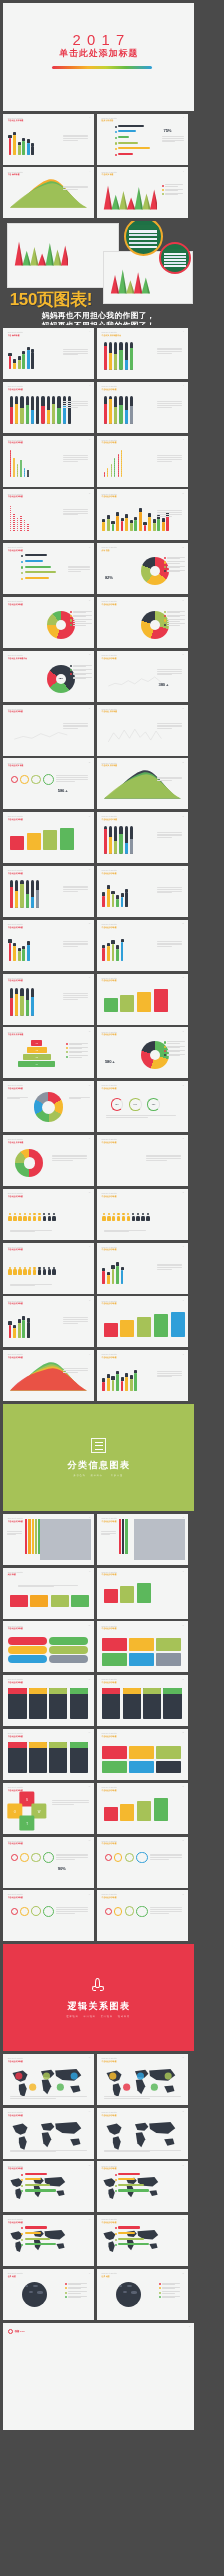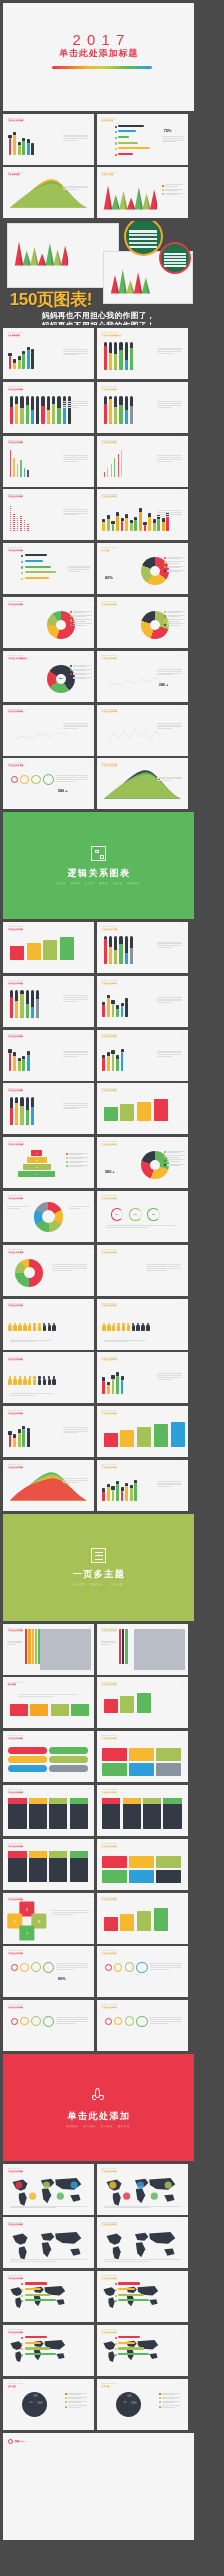--- a/index.html
+++ b/index.html
@@ -994,30 +994,20 @@
             <path d="M10 58 C 30 40, 45 30, 65 24 S 100 49, 120 58 L120 58 L10 58 Z" fill="#a6c257" opacity="0.85"></path>
           </svg>
           <div class="txtblk" style="left:60px;top:18.3px;width:25px;">
             <div class="txtline" style="width:25px;margin-bottom:1.1px;"></div>
             <div class="txtline" style="width:25px;margin-bottom:1.1px;"></div>
             <div class="txtline" style="width:15px;margin-bottom:1.1px;"></div>
           </div>
         </div>
       </div>
       <div class="row">
-        <div class="divider" style="background:#5cb85c;">
-          <div class="dicon">
-            <div style="position:absolute;left:2.8px;top:2.1px;width:4.2px;height:3.5px;border:0.8px solid #fff;"></div>
-            <div style="position:absolute;left:7.7px;top:7.7px;width:4.2px;height:3.5px;border:0.8px solid #fff;"></div>
-          </div>
-          <div class="dttl">逻辑关系图表</div>
-          <div class="dsub">流程图 · 循环图 · 层次图 · 棱锥图 · 矩阵图 · 关系图表</div>
-        </div>
-      </div>
-      <div class="row">
         <div class="slide half">
           <div class="hdr"><span class="tiny">Click here to add title</span><span class="t-red">单击此处添加标题</span></div>
           <div class="pg">24</div>
           <div style="position:absolute;left:7px;top:15.5px;display:flex;gap:2.8px;align-items:flex-end;">
             <div style="width:14px;height:14px;background:#e8384a;border-radius:0.7px;"></div>
             <div style="width:14px;height:17px;background:#f5b82e;border-radius:0.7px;"></div>
             <div style="width:14px;height:19.7px;background:#a6c257;border-radius:0.7px;"></div>
             <div style="width:14px;height:22.5px;background:#5cb85c;border-radius:0.7px;"></div>
           </div>
         </div>
@@ -1655,21 +1645,21 @@
           </div>
         </div>
       </div>
       <div class="row">
         <div class="divider" style="background:#a6c257;">
           <div class="dicon">
             <div style="position:absolute;left:2.8px;top:2.8px;width:8.4px;height:1px;background:#fff;"></div>
             <div style="position:absolute;left:2.8px;top:6.3px;width:8.4px;height:1px;background:#fff;"></div>
             <div style="position:absolute;left:2.8px;top:9.8px;width:8.4px;height:1px;background:#fff;"></div>
           </div>
-          <div class="dttl">一页多主题</div>
+          <div class="dttl">分类信息图表</div>
           <div class="dsub">多彩色块 · 扁平图标 · 一页多主题</div>
         </div>
       </div>
       <div class="row">
         <div class="slide half">
           <div class="hdr"><span class="tiny">Click here to add title</span><span class="t-red">单击此处添加标题</span></div>
           <div class="pg">46</div>
           <div style="position:absolute;left:37px;top:5.6px;width:51px;height:41px;background:#b9bec6;"></div>
           <div style="position:absolute;left:22.5px;top:5.6px;display:flex;gap:1.1px;">
             <div style="width:2.1px;height:35px;background:#e8384a;"></div>
@@ -1917,21 +1907,21 @@
           </div>
         </div>
       </div>
       <div class="row">
         <div class="divider" style="background:#e8384a;">
           <div class="dicon" style="border:none;width:17px;height:17px;position:relative;">
             <div style="position:absolute;left:5.6px;top:0.7px;width:4.9px;height:10.5px;border:1px solid #fff;border-radius:50% 50% 30% 30%;"></div>
             <div style="position:absolute;left:2.1px;top:8.4px;width:4.2px;height:4.9px;border:1px solid #fff;border-right:none;border-radius:50% 0 0 50%;"></div>
             <div style="position:absolute;left:9.8px;top:8.4px;width:4.2px;height:4.9px;border:1px solid #fff;border-left:none;border-radius:0 50% 50% 0;"></div>
           </div>
-          <div class="dttl">单击此处添加</div>
+          <div class="dttl">逻辑关系图表</div>
           <div class="dsub">世界地图 · 中国地图 · 美国地图 · 地球图表</div>
         </div>
       </div>
       <div class="row">
         <div class="slide half">
           <div class="hdr"><span class="tiny">Click here to add title</span><span class="t-red">单击此处添加标题</span></div>
           <div class="pg">62</div>
           <svg viewBox="0 0 200 100" style="position:absolute;left:4.2px;top:9.8px;width:79px;height:40px;">
             <path d="M14 22 L40 16 L52 26 L46 40 L34 44 L22 38 Z" fill="#333a45"></path>
             <path d="M30 52 L44 48 L50 62 L44 82 L34 78 L30 64 Z" fill="#333a45"></path>

